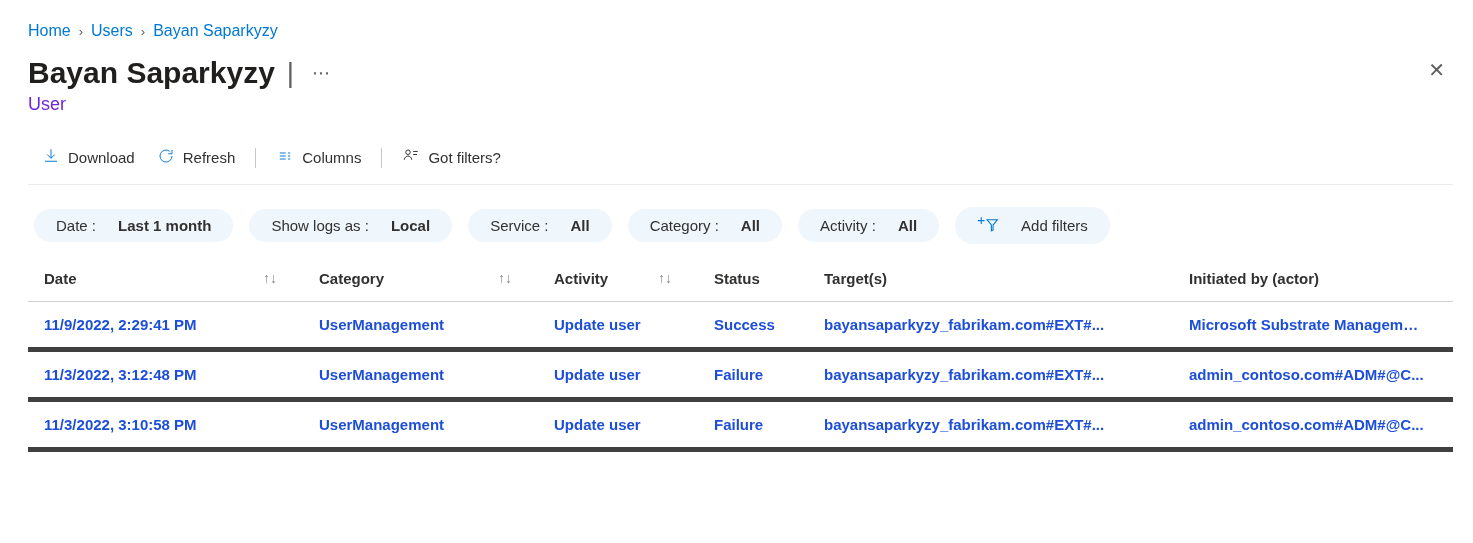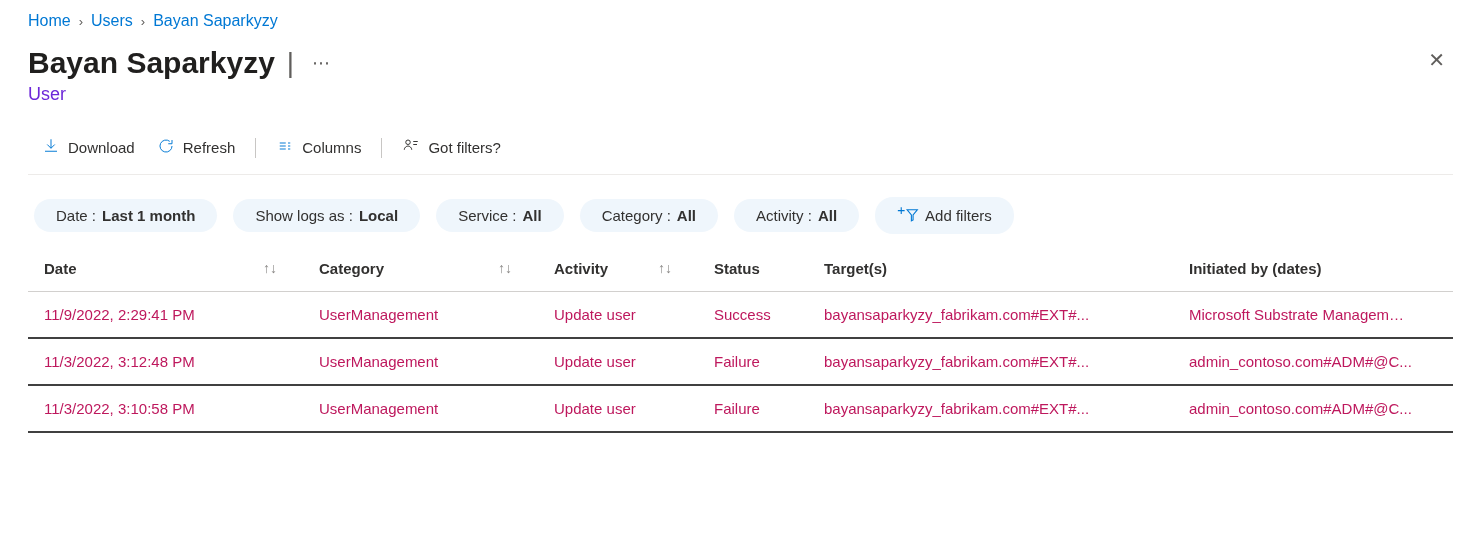--- a/index.html
+++ b/index.html
@@ -3,21 +3,21 @@
 <meta charset="utf-8">
 <style>
   * { box-sizing: border-box; margin: 0; padding: 0; }
   body {
     font-family: "Segoe UI", -apple-system, BlinkMacSystemFont, sans-serif;
     color: #323130;
     background: #fff;
     font-size: 14px;
     width: 1473px;
   }
-  .container { padding: 12px 20px 16px 28px; }
+  .container { padding: 12px 20px 16px 28px; margin-top: 10px; }
 
   
   .breadcrumb { display: flex; align-items: center; gap: 8px; font-size: 16px; margin-bottom: 16px; }
   .breadcrumb a { color: #0078d4; text-decoration: none; cursor: pointer; }
   .breadcrumb .sep { color: #605e5c; font-size: 13px; }
 
   
   .header-row { display: flex; align-items: flex-start; }
   .header-left { flex: 1; }
   .title-line { display: flex; align-items: center; gap: 12px; }
@@ -39,33 +39,33 @@
   .filters { display: flex; align-items: center; gap: 16px; margin: 22px 0 10px 6px; flex-wrap: wrap; }
   .pill {
     background: #eff6fc;
     border-radius: 18px;
     padding: 8px 22px;
     font-size: 15px;
     color: #323130;
     cursor: pointer;
     display: flex;
     align-items: center;
-    gap: 6px;
+    gap: 22px;
   }
   .pill .bold { font-weight: 600; }
   .pill.add { color: #323130; }
   .pill svg.add-icon { width: 22px; height: 18px; stroke: #0078d4; fill: none; stroke-width: 1.3; }
 
   
   table { width: 100%; border-collapse: collapse; margin-top: 12px; table-layout: fixed; }
   th, td { text-align: left; padding: 14px 8px 14px 16px; font-size: 15px; vertical-align: middle; white-space: nowrap; overflow: hidden; text-overflow: ellipsis; }
   th { border-bottom: 1px solid #d2d0ce; font-weight: 600; color: #323130; cursor: pointer; }
   th.sortable { position: relative; }
   .sort-arrows { color: #8a8886; font-size: 14px; padding-left: 6px; display: inline-flex; gap: 2px; float: right; margin-right: 18px;}
-  td { border-bottom: 2px solid #404040; color: #be185d; }
+  td { border-bottom: 5px solid #404040; color: #1d4ed8; font-weight: bold; }
 
   col.c-date { width: 275px; }
   col.c-category { width: 235px; }
   col.c-activity { width: 160px; }
   col.c-status { width: 110px; }
   col.c-targets { width: 365px; }
   col.c-actor { width: auto; }
 </style>
 </head>
 <body>
@@ -186,21 +186,21 @@
           <span>Activity</span>
           <span class="sort-arrows">↑↓</span>
         </th>
         <th>
           <span>Status</span>
         </th>
         <th>
           <span>Target(s)</span>
         </th>
         <th>
-          <span>Initiated by (dates)</span>
+          <span>Initiated by (actor)</span>
         </th>
       </tr>
     </thead>
     <tbody id="tbody">
         <tr>
           <td>11/9/2022, 2:29:41 PM</td>
           <td>UserManagement</td>
           <td>Update user</td>
           <td>Success</td>
           <td>bayansaparkyzy_fabrikam.com#EXT#...</td>

